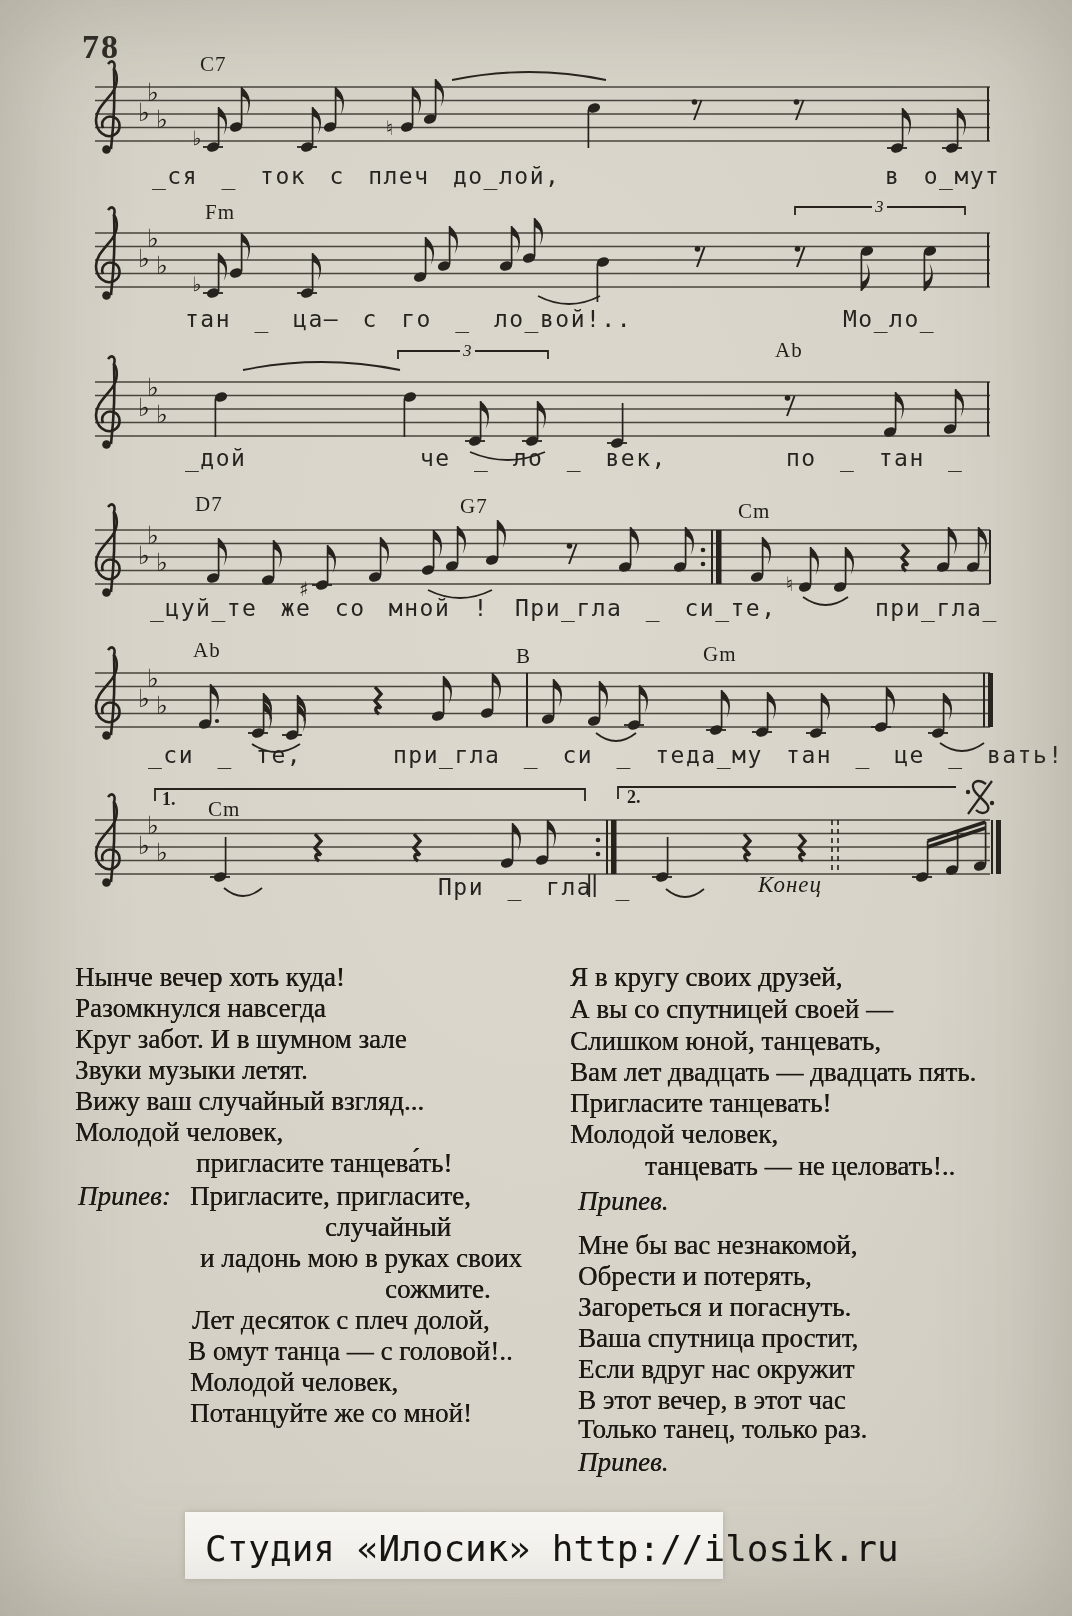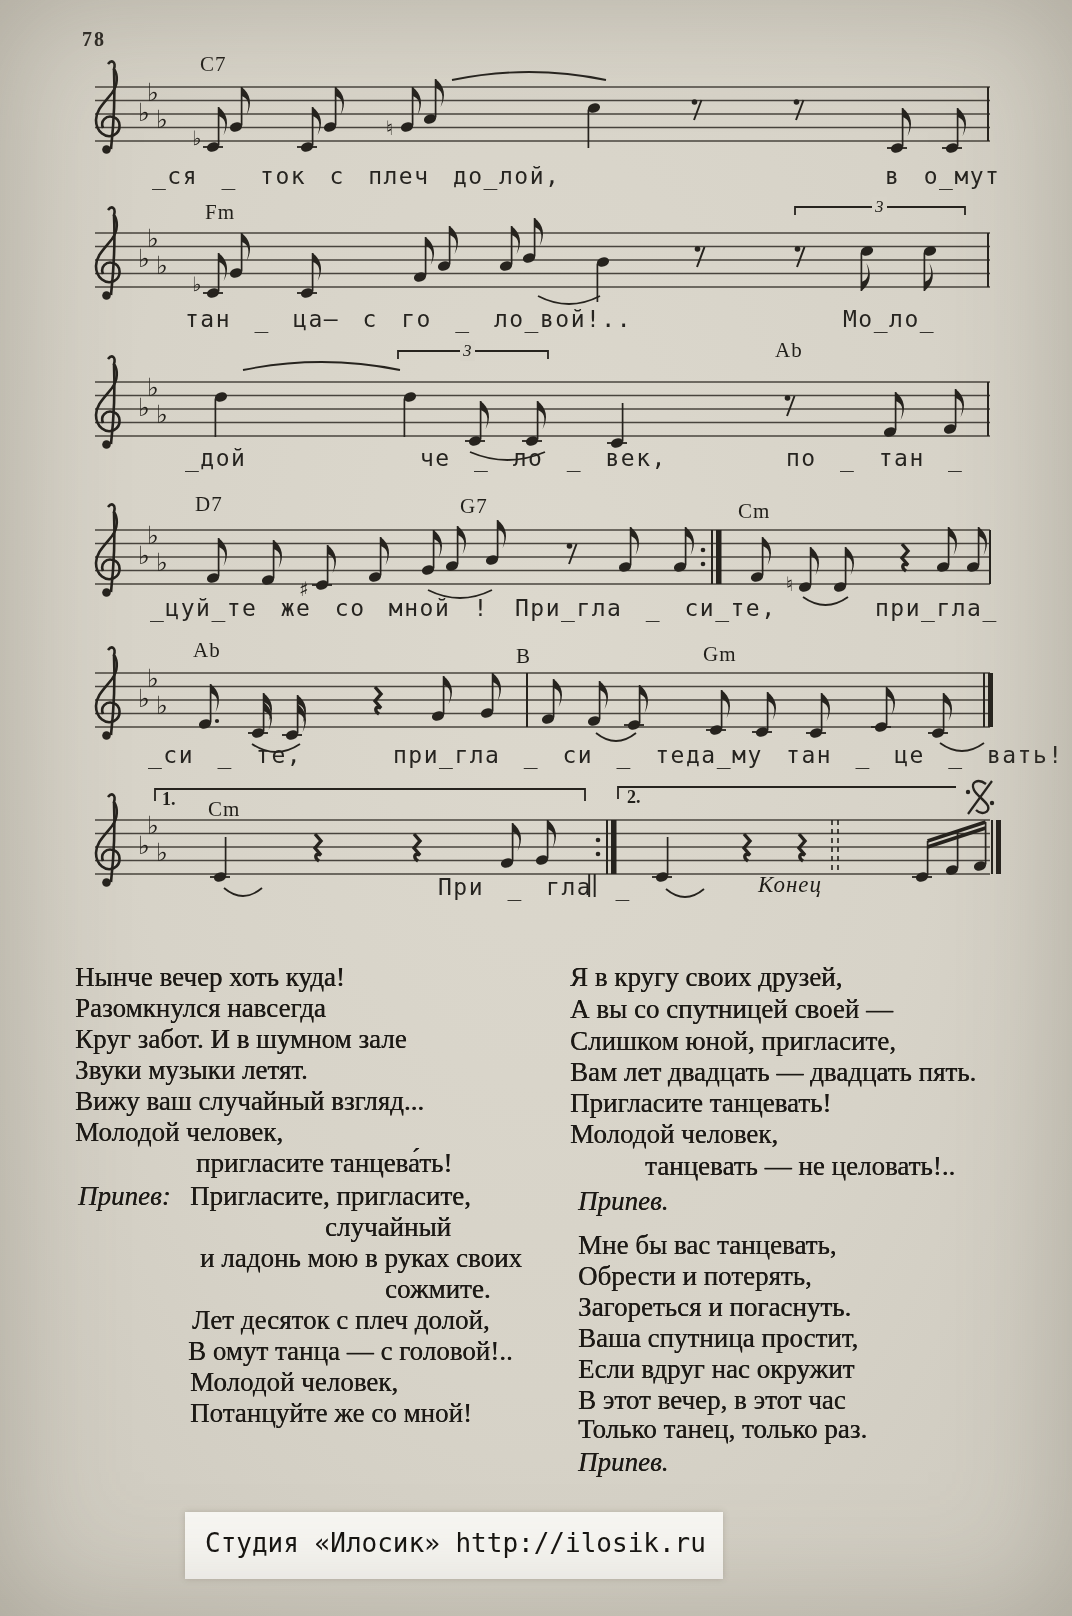--- a/index.html
+++ b/index.html
@@ -6,21 +6,21 @@
   .page{
     position:relative;width:1072px;height:1616px;overflow:hidden;
     background:radial-gradient(ellipse at 50% 38%, #dcd8cd 0%, #d7d3c8 55%, #cdc9be 100%);
     font-family:"Liberation Serif", serif;
   }
   .page::after{
     content:"";position:absolute;inset:0;pointer-events:none;
     box-shadow:inset 0 0 120px rgba(110,104,90,.35);
   }
   .page-number{
-    position:absolute;left:82px;top:28px;font-size:20px;font-weight:bold;
+    position:absolute;left:82px;top:28px;font-size:34px;font-weight:bold;
     color:#2b2823;letter-spacing:2px;
   }
   .staff-svg{position:absolute;}
   .chord{
     position:absolute;font-family:"Liberation Serif",serif;font-size:21px;
     color:#211f1a;letter-spacing:1px;font-weight:500;
   }
   .lyric{
     position:absolute;font-family:"DejaVu Sans Mono",monospace;font-size:23px;
     color:#262420;letter-spacing:1.5px;word-spacing:8px;white-space:pre;
@@ -41,21 +41,21 @@
     position:absolute;font-family:"Liberation Serif",serif;font-size:27px;
     color:#1c1915;white-space:pre;text-shadow:.35px 0 0 currentColor;
   }
   .verse-line.italic{font-style:italic;}
   .footer-box{
     position:absolute;left:185px;top:1512px;width:538px;height:67px;
     background:#f8f7f3;box-shadow:0 0 6px rgba(90,85,70,.25);
   }
   .footer-text{
     position:absolute;left:20px;top:16px;
-    font-family:"DejaVu Sans Mono",monospace;font-size:26px;color:#14120f;
+    font-family:"DejaVu Sans Mono",monospace;font-size:36px;color:#14120f;
     white-space:pre;
   }
 </style>
 </head>
 <body>
 
 <div class="page">
   <div class="page-number">78</div>
   <div id="music-layer">
       <svg width="920" height="140" class="staff-svg" style="left: 85px; top: 42px;">
@@ -436,27 +436,27 @@
       <div class="verse-line" style="left: 190px; top: 1181px;">Пригласите, пригласите,</div>
       <div class="verse-line" style="left: 325px; top: 1212px;">случайный</div>
       <div class="verse-line" style="left: 200px; top: 1243px;">и ладонь мою в руках своих</div>
       <div class="verse-line" style="left: 385px; top: 1274px;">сожмите.</div>
       <div class="verse-line" style="left: 192px; top: 1305px;">Лет десяток с плеч долой,</div>
       <div class="verse-line" style="left: 188px; top: 1336px;">В омут танца — с головой!..</div>
       <div class="verse-line" style="left: 190px; top: 1367px;">Молодой человек,</div>
       <div class="verse-line" style="left: 190px; top: 1398px;">Потанцуйте же со мной!</div>
       <div class="verse-line" style="left: 570px; top: 962px;">Я в кругу своих друзей,</div>
       <div class="verse-line" style="left: 570px; top: 994px;">А вы со спутницей своей —</div>
-      <div class="verse-line" style="left: 570px; top: 1026px;">Слишком юной, пригласите,</div>
+      <div class="verse-line" style="left: 570px; top: 1026px;">Слишком юной, танцевать,</div>
       <div class="verse-line" style="left: 570px; top: 1057px;">Вам лет двадцать — двадцать пять.</div>
       <div class="verse-line" style="left: 570px; top: 1088px;">Пригласите танцевать!</div>
       <div class="verse-line" style="left: 570px; top: 1119px;">Молодой человек,</div>
       <div class="verse-line" style="left: 645px; top: 1151px;">танцевать — не целовать!..</div>
       <div class="verse-line italic" style="left: 578px; top: 1186px;">Припев.</div>
-      <div class="verse-line" style="left: 578px; top: 1230px;">Мне бы вас танцевать,</div>
+      <div class="verse-line" style="left: 578px; top: 1230px;">Мне бы вас незнакомой,</div>
       <div class="verse-line" style="left: 578px; top: 1261px;">Обрести и потерять,</div>
       <div class="verse-line" style="left: 578px; top: 1292px;">Загореться и погаснуть.</div>
       <div class="verse-line" style="left: 578px; top: 1323px;">Ваша спутница простит,</div>
       <div class="verse-line" style="left: 578px; top: 1354px;">Если вдруг нас окружит</div>
       <div class="verse-line" style="left: 578px; top: 1385px;">В этот вечер, в этот час</div>
       <div class="verse-line" style="left: 578px; top: 1414px;">Только танец, только раз.</div>
       <div class="verse-line italic" style="left: 578px; top: 1447px;">Припев.</div>
     </div>
   <div class="footer-box">
     <div class="footer-text">Студия «Илосик» http://ilosik.ru</div>

